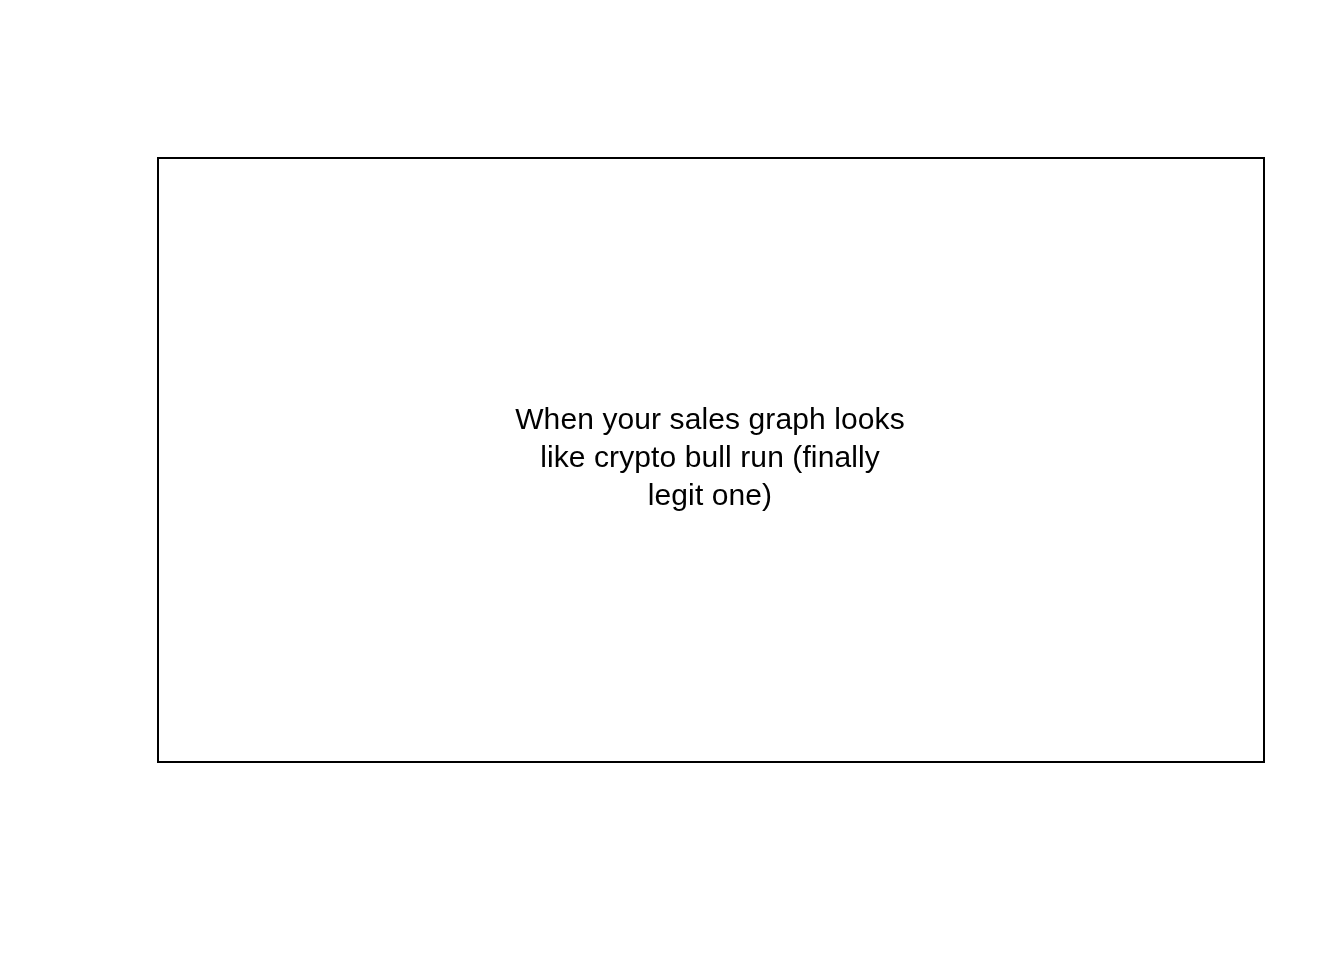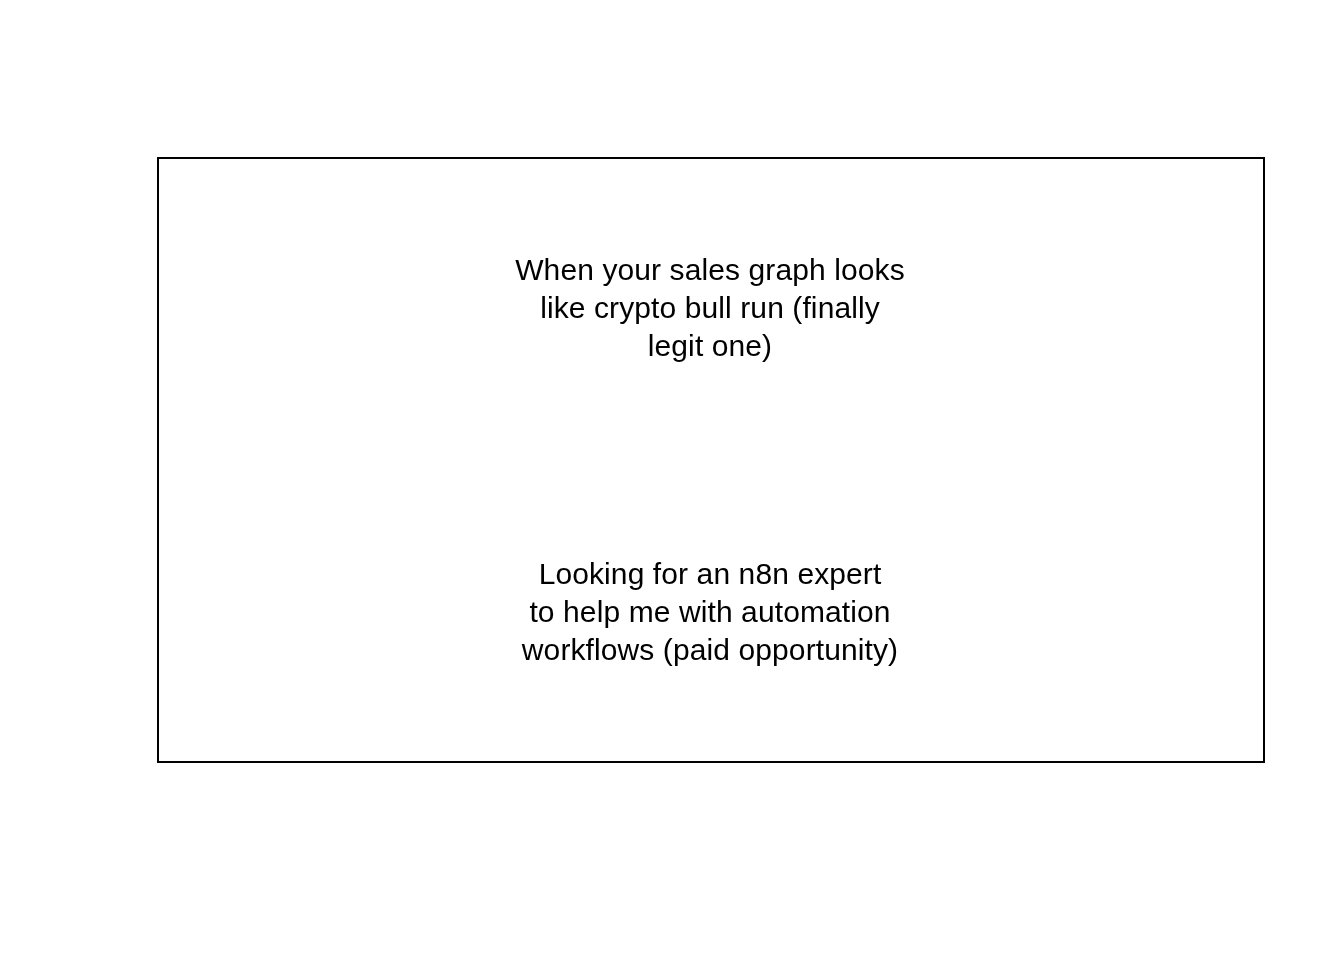--- a/index.html
+++ b/index.html
@@ -91,20 +91,15 @@
       <div class="block-text">When your sales graph looks
 like crypto bull run (finally
 legit one)</div>
     </div>
 
     <hr class="divider">
 
 
     <hr class="divider">
 
-    <div class="block">
-      <div class="block-text">Looking for an n8n expert
-to help me with automation
-workflows (paid opportunity)</div>
-    </div>
 
   </div>
 </div>
 
 </body></html>

